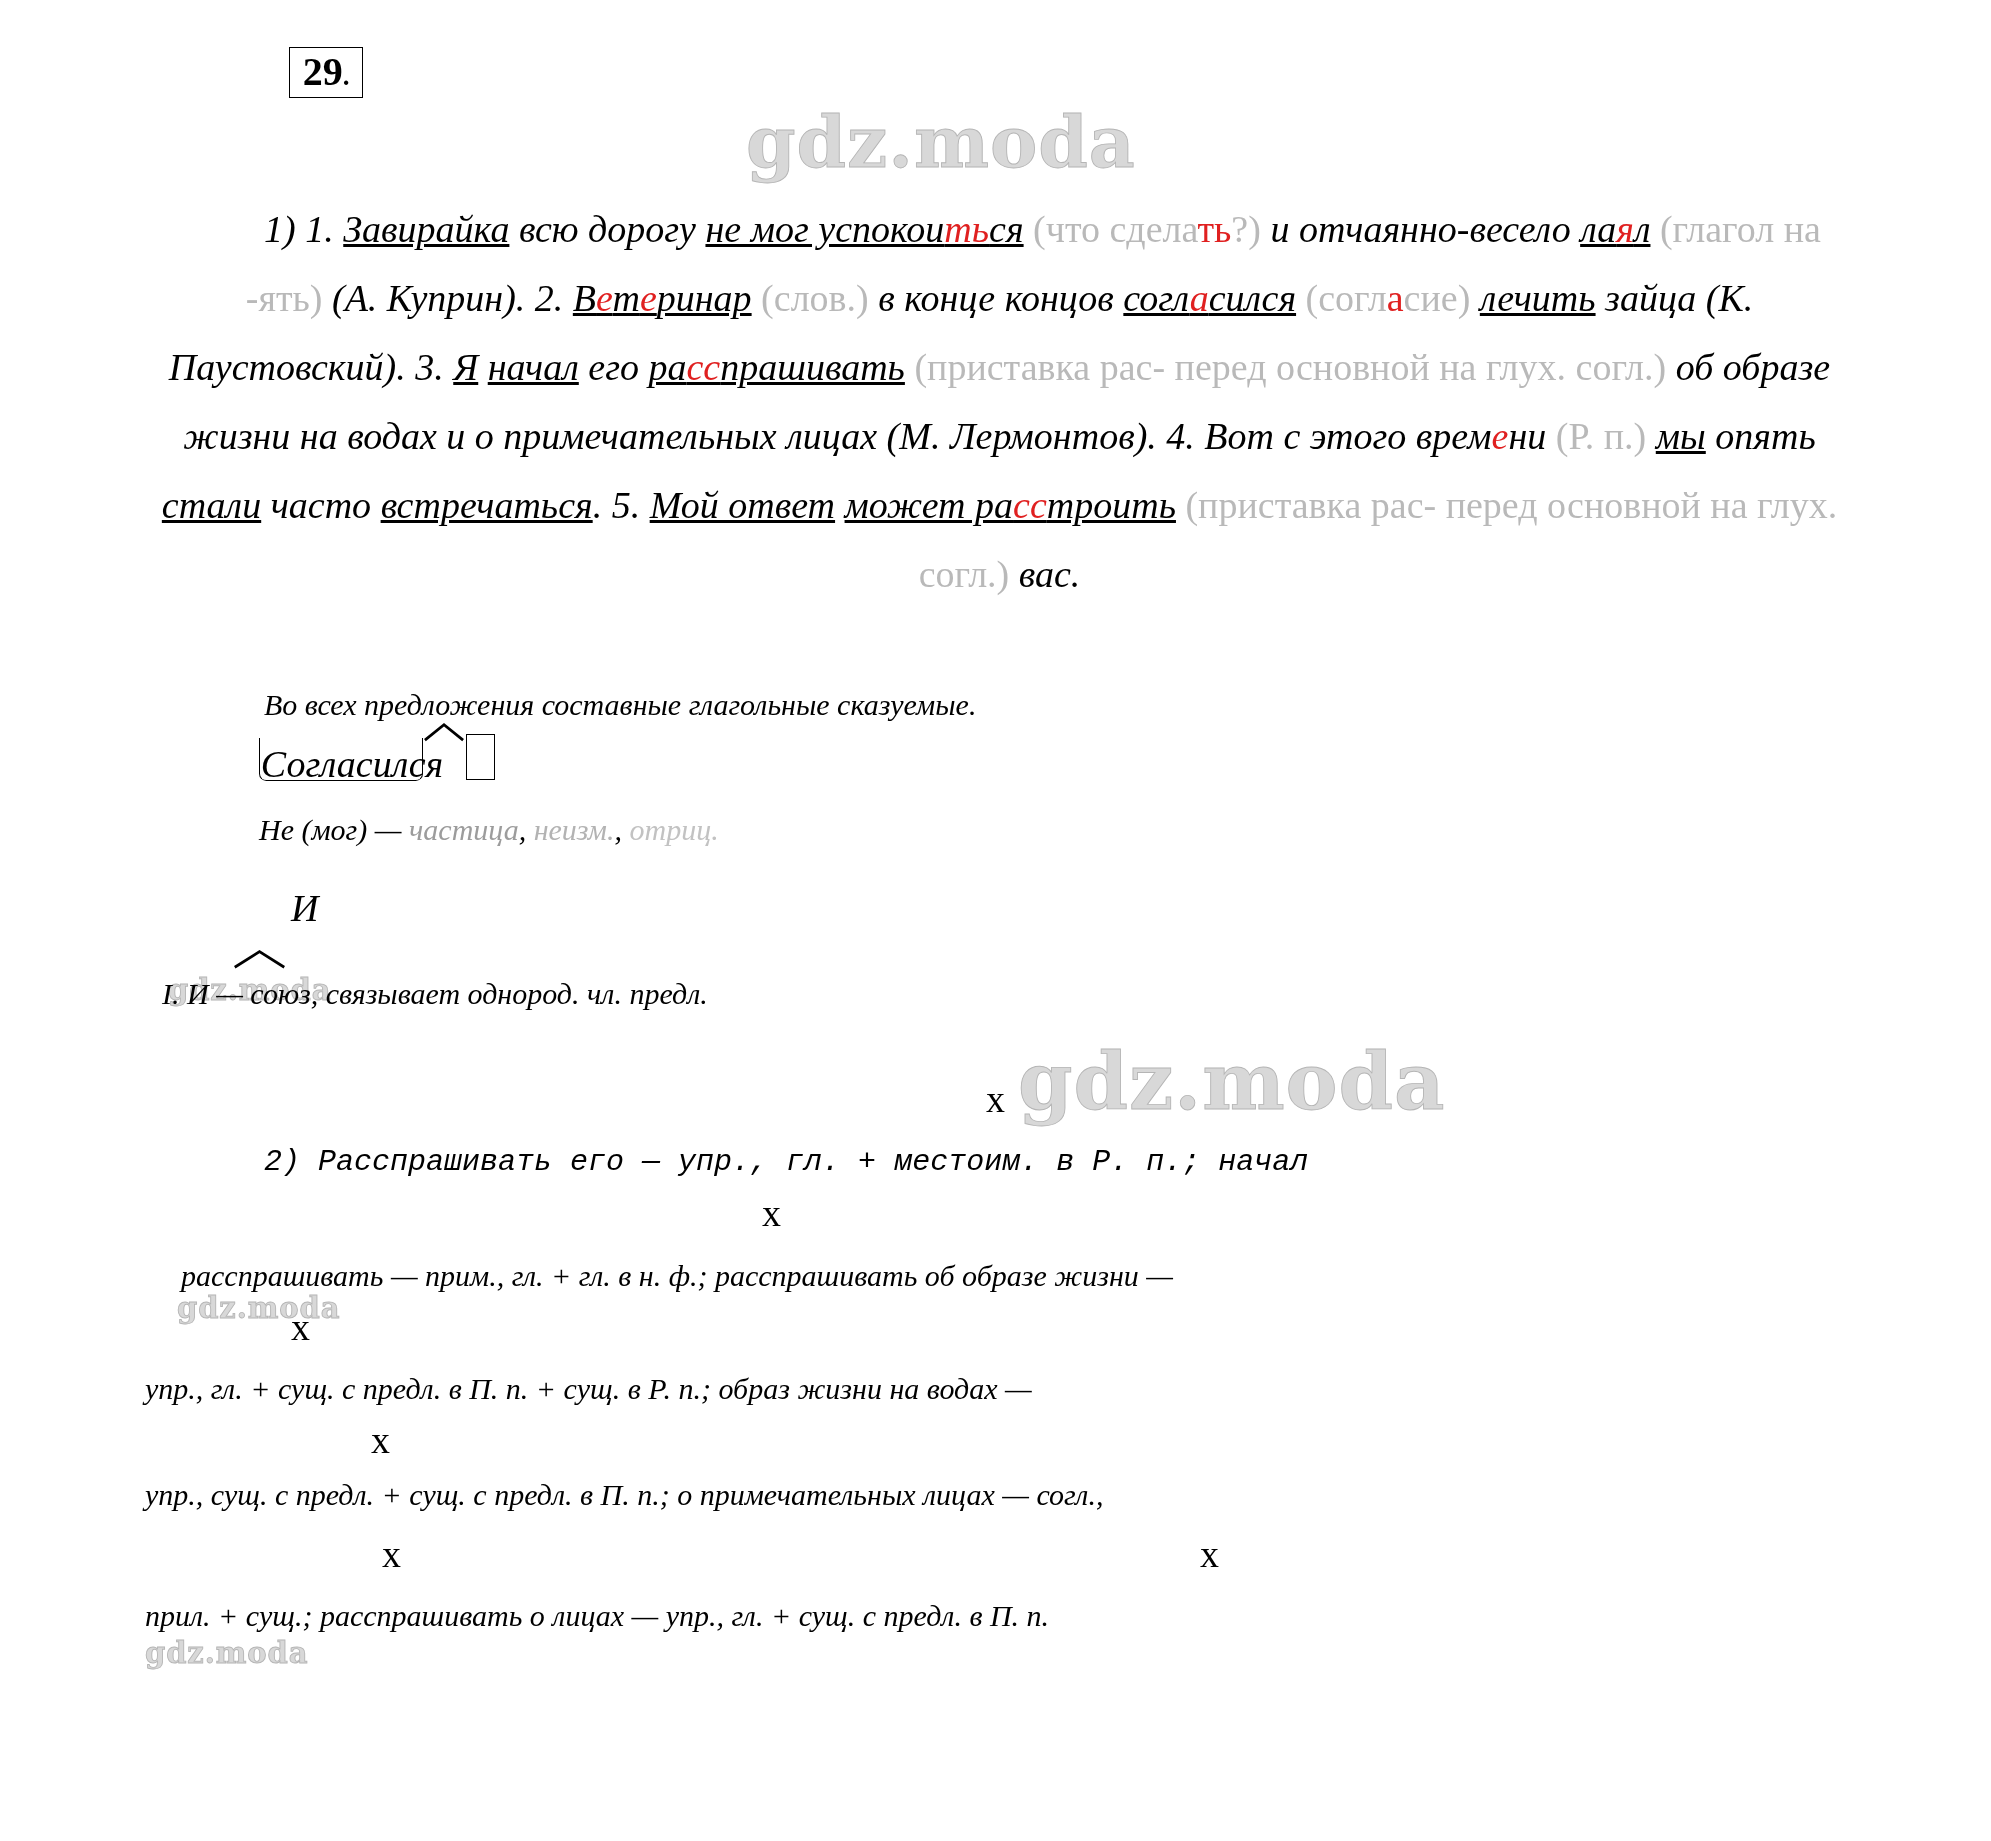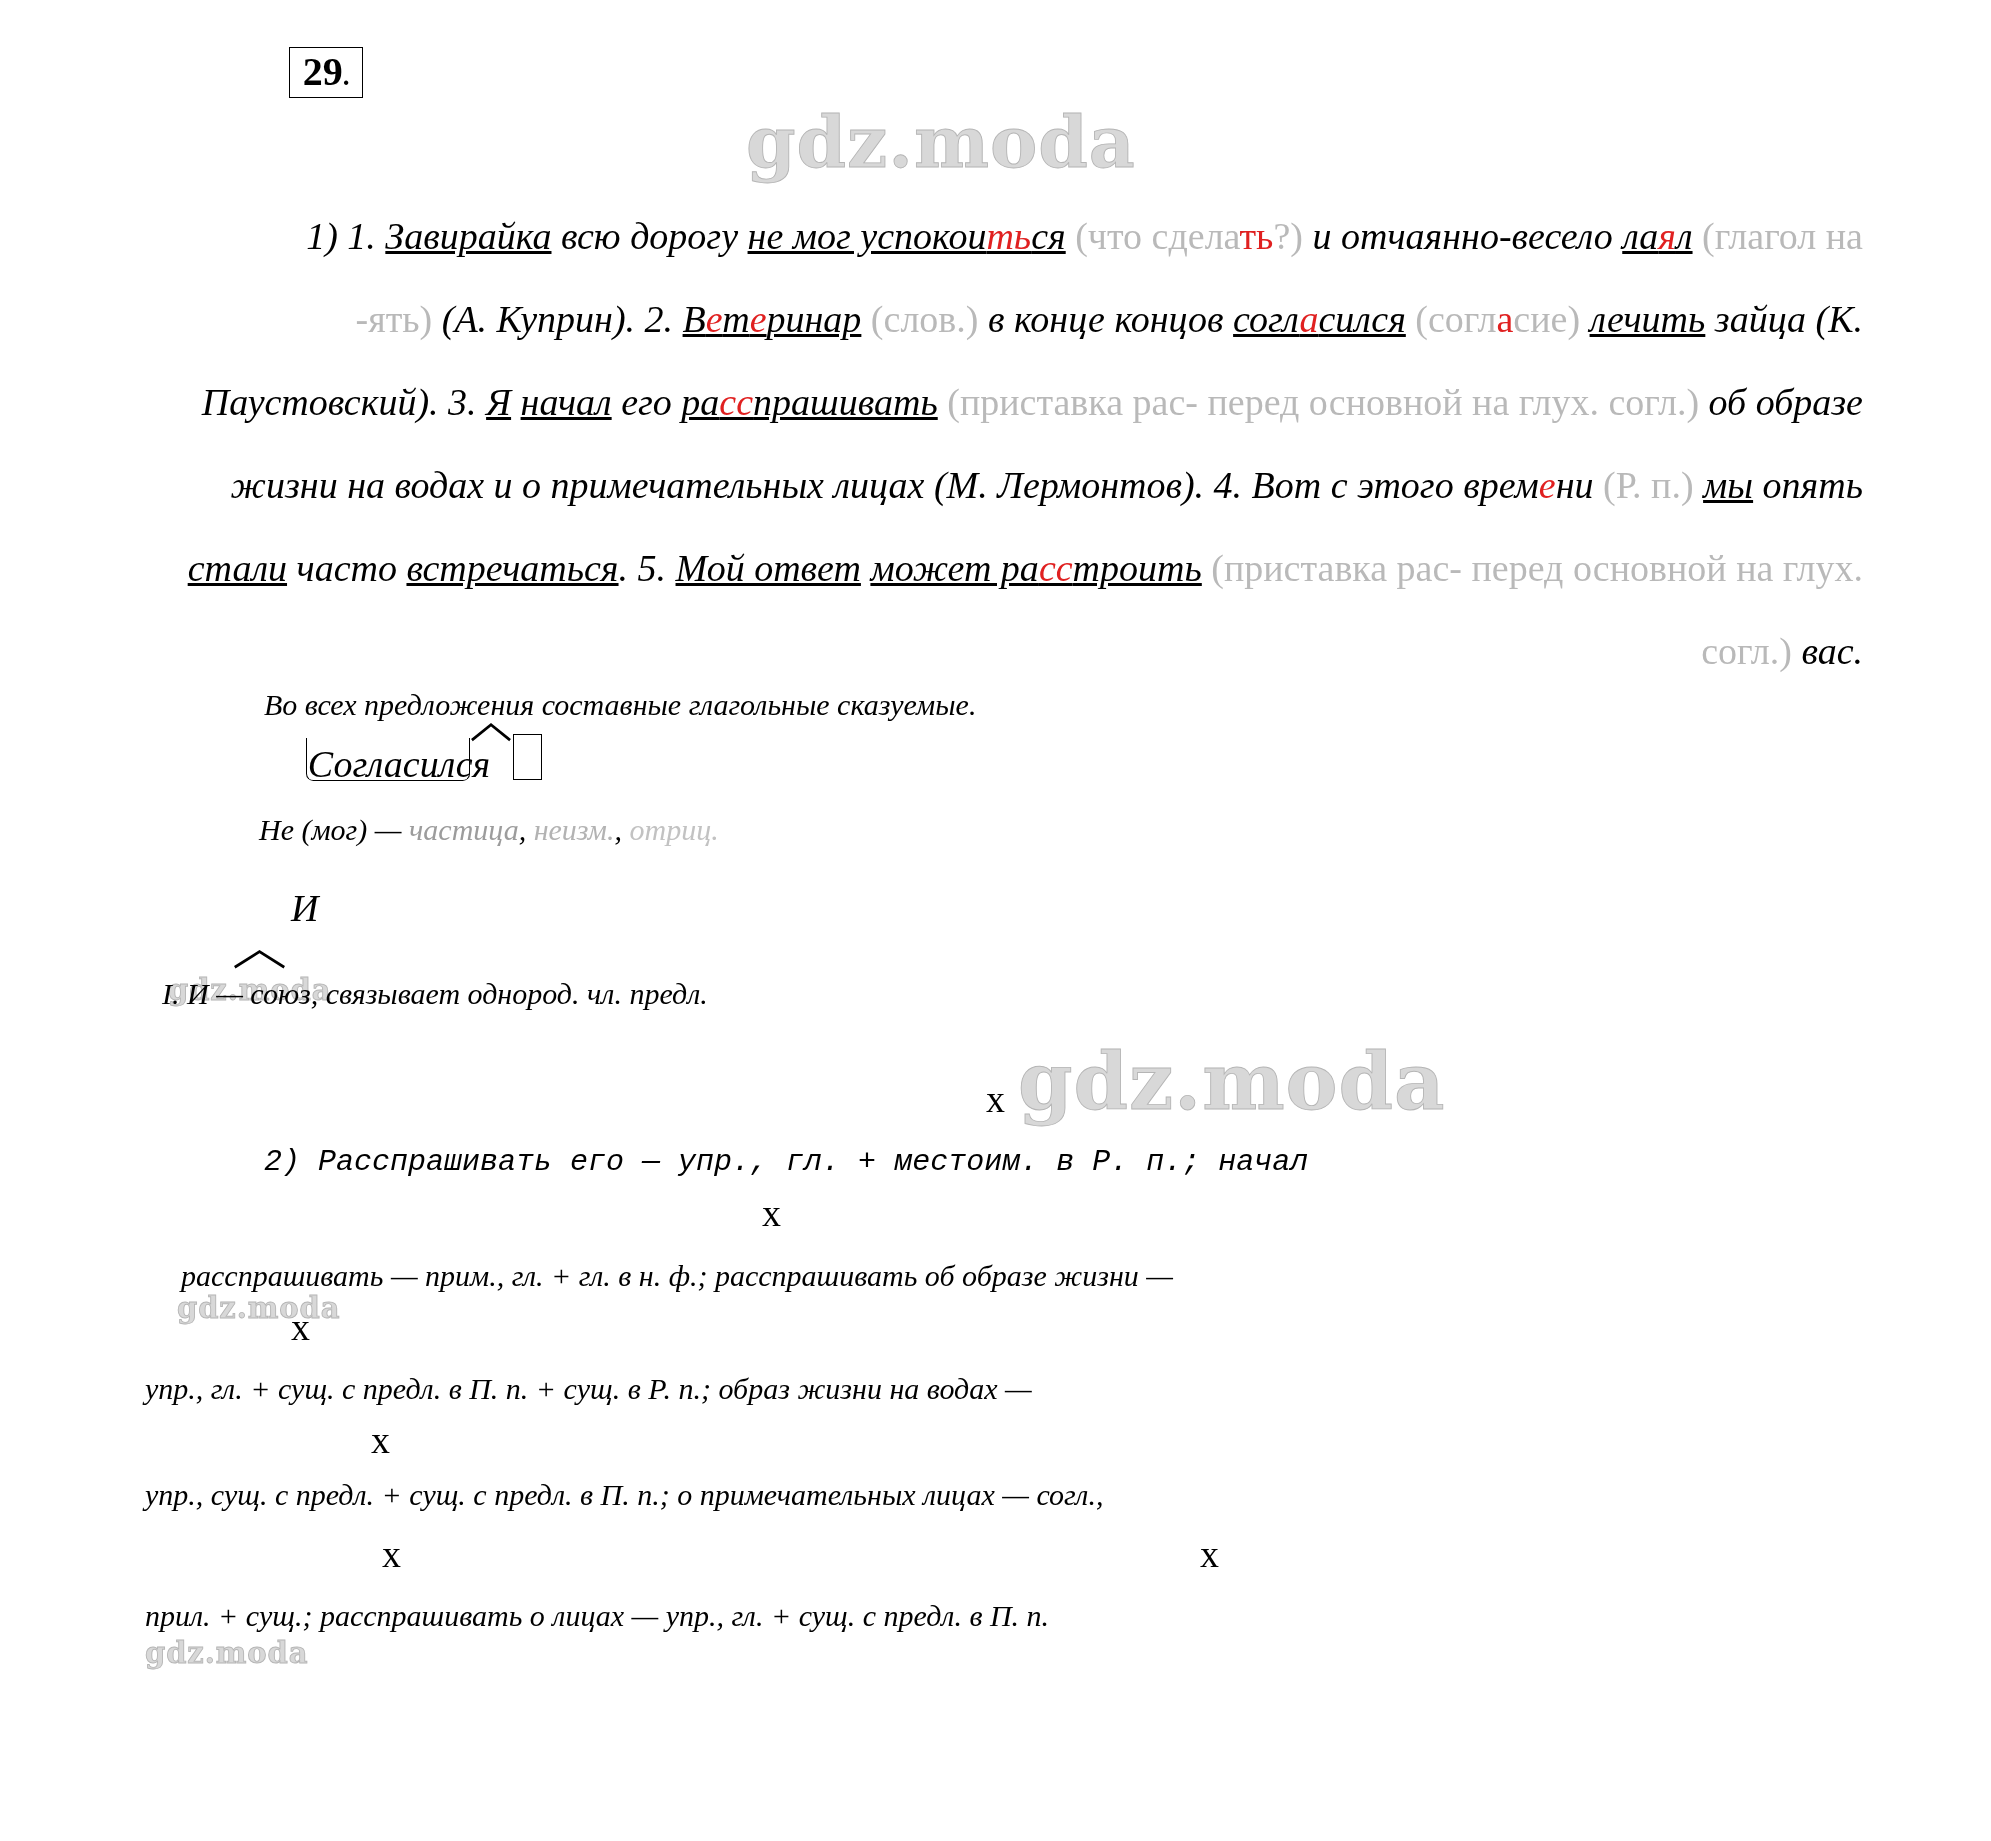--- a/index.html
+++ b/index.html
@@ -56,22 +56,22 @@
   .wm-5 { left: 145px; top: 1636px; font-size: 29px; }
 
   
   .body-text {
     position: absolute;
     left: 136px;
     top: 195px;
     width: 1727px;
     font-style: italic;
     font-size: 38px;
-    line-height: 83px;
-    text-align: right;
+    line-height: 69px;
+    text-align: center;
   }
   .ind { display: inline-block; width: 86px; }
   .u  { text-decoration: underline; }
   .red { color: #e02020; }
   .gray { color: #b9b9b9; font-style: normal; }
 
   .line-block {
     position: absolute;
     font-style: italic;
     font-size: 30px;
@@ -80,21 +80,20 @@
 
   .sent-note { left: 264px; top: 675px; }
 
   
   .morph {
     position: absolute;
     left: 259px;
     top: 736px;
     font-style: italic;
     font-size: 38px;
-    margin-left: 47px;
   }
   .morph .word {
     position: relative;
     display: inline-block;
     padding: 5.5px 1.8px 1.8px 1.8px;
   }
   .root-mark {
     position: absolute;
     left: 0px;
     top: 1.8px;

